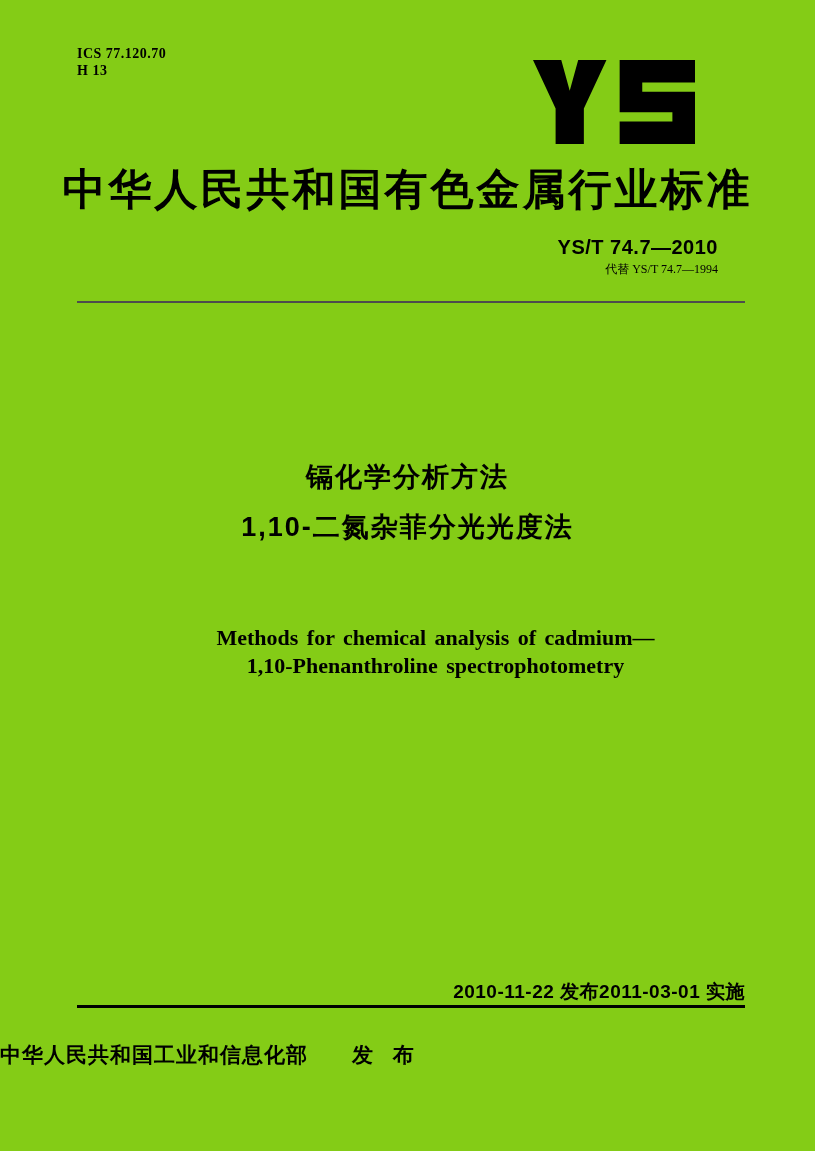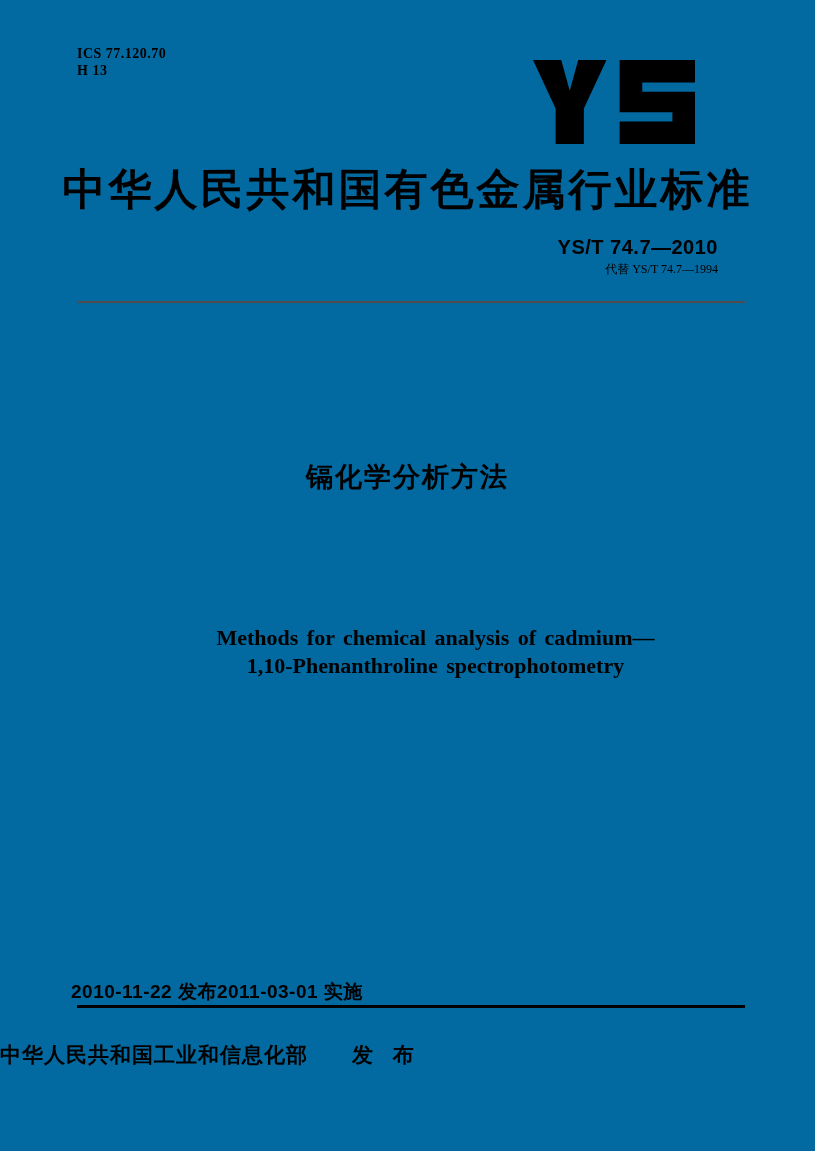--- a/index.html
+++ b/index.html
@@ -1,19 +1,19 @@
 <!DOCTYPE html>
 <html><head>
 <meta charset="utf-8">
 <style>
   html,body{margin:0;padding:0;background:#ffffff;}
   .page{
     position:relative;
     width:815px;height:1151px;
-    background:#0369a1;
+    background:#84cc16;
     color:#000;
     font-family:"Liberation Sans","DejaVu Sans",sans-serif;
     overflow:hidden;
   }
   
   .ics-block{
     position:absolute;left:77px;top:45px;
     font-family:"Liberation Serif","DejaVu Serif",serif;
     font-weight:bold;font-size:14px;line-height:17px;
     letter-spacing:0.5px;
@@ -50,22 +50,22 @@
   .en-title{
     position:absolute;top:624px;left:0;width:100%;
     text-align:center;
     font-family:"Liberation Serif","DejaVu Serif",serif;
     font-size:22px;font-weight:bold;line-height:27.5px;
     word-spacing:3px;
     padding-left:28px;
   }
   
   .dates-row{
-    position:absolute;top:979px;left:71px;right:70px;
-    display:flex;justify-content:flex-start;align-items:baseline;
+    position:absolute;top:979px;left:77px;right:70px;
+    display:flex;justify-content:flex-end;align-items:baseline;
     font-size:19px;font-weight:bold;letter-spacing:0.5px;
   }
   
   .footer-line{
     position:absolute;top:1041px;left:0;width:100%;
     text-align:left;
     font-size:21px;font-weight:bold;letter-spacing:1px;
     white-space:nowrap;
   }
   .issue-action{margin-left:44px;letter-spacing:7px;}
@@ -92,20 +92,21 @@
 
   <div class="std-block">
     <div class="std-no">YS/T 74.7—2010</div>
     <div class="replaces">代替 YS/T 74.7—1994</div>
   </div>
 
   <div class="rule rule-top"></div>
 
   <div class="cn-title">
     <div>镉化学分析方法</div>
+    <div>1,10-二氮杂菲分光光度法</div>
   </div>
 
   <div class="en-title">
     <div>Methods for chemical analysis of cadmium—</div>
     <div>1,10-Phenanthroline spectrophotometry</div>
   </div>
 
   <div class="dates-row">
     <span>2010-11-22 发布</span>
     <span>2011-03-01 实施</span>

